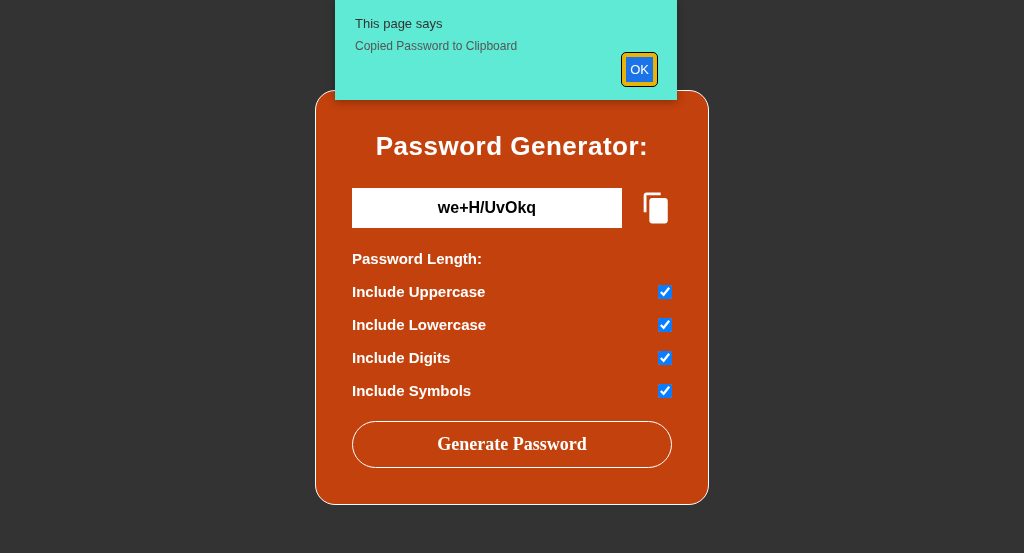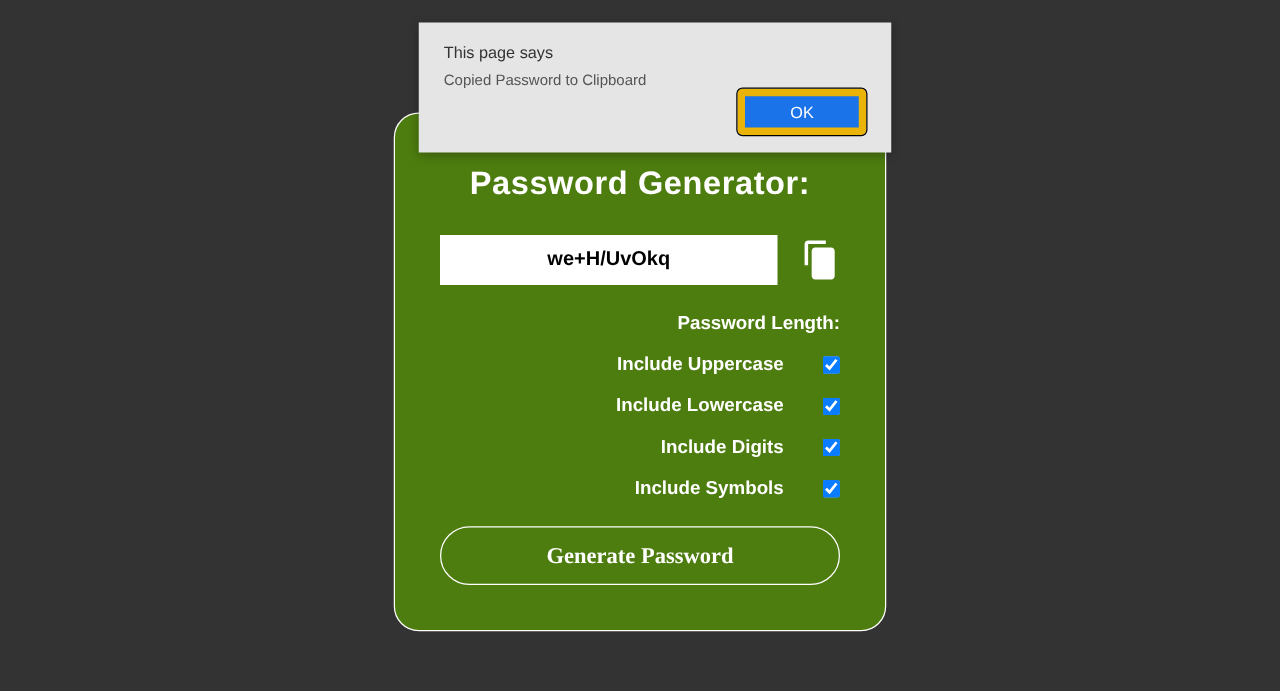--- a/index.html
+++ b/index.html
@@ -10,56 +10,56 @@
     body {
       width: 1024px;
       height: 553px;
       background: #333333;
       font-family: -apple-system, BlinkMacSystemFont, "Segoe UI", Arial, sans-serif;
       position: relative;
       overflow: hidden;
     }
     .alert-box {
       position: absolute;
-      top: 18px;
+      top: 0;
       left: 335px;
-      width: 378px;
-      background: #e5e5e5;
+      width: 342px;
+      background: #5eead4;
       padding: 16px 20px 14px 20px;
       z-index: 10;
       box-shadow: 0 2px 8px rgba(0,0,0,0.3);
     }
     .alert-title {
       font-size: 13px;
       color: #333;
       margin-bottom: 8px;
     }
     .alert-message {
       font-size: 12px;
       color: #555;
     }
     .alert-button-row {
       text-align: right;
     }
     .alert-ok {
       background: #1a73e8;
       color: #fff;
-      border: 6px solid #eab308;
+      border: 4px solid #eab308;
       outline: 1px solid #000;
-      padding: 5px 36px;
+      padding: 5px 4px;
       font-size: 13px;
       border-radius: 4px;
       cursor: pointer;
     }
     .card {
       position: absolute;
       top: 90px;
       left: 315px;
       width: 394px;
-      background: #4d7c0f;
+      background: #c2410c;
       border: 1.5px solid #ffffff;
       border-radius: 20px;
       padding: 40px 36px 36px 36px;
       color: #fff;
     }
     .card-title {
       text-align: center;
       font-size: 26px;
       font-weight: 900;
       font-family: Arial, sans-serif;
@@ -86,21 +86,21 @@
     .copy-icon {
       width: 34px;
       height: 34px;
       cursor: pointer;
       color: #fff;
       flex-shrink: 0;
     }
     .option-row {
       display: flex;
       align-items: center;
-      justify-content: flex-end;
+      justify-content: space-between;
       margin-bottom: 16px;
       font-size: 15px;
       font-weight: 600;
       gap: 31px;
     }
     .slider-group {
       display: flex;
       align-items: center;
       gap: 4px;
     }

